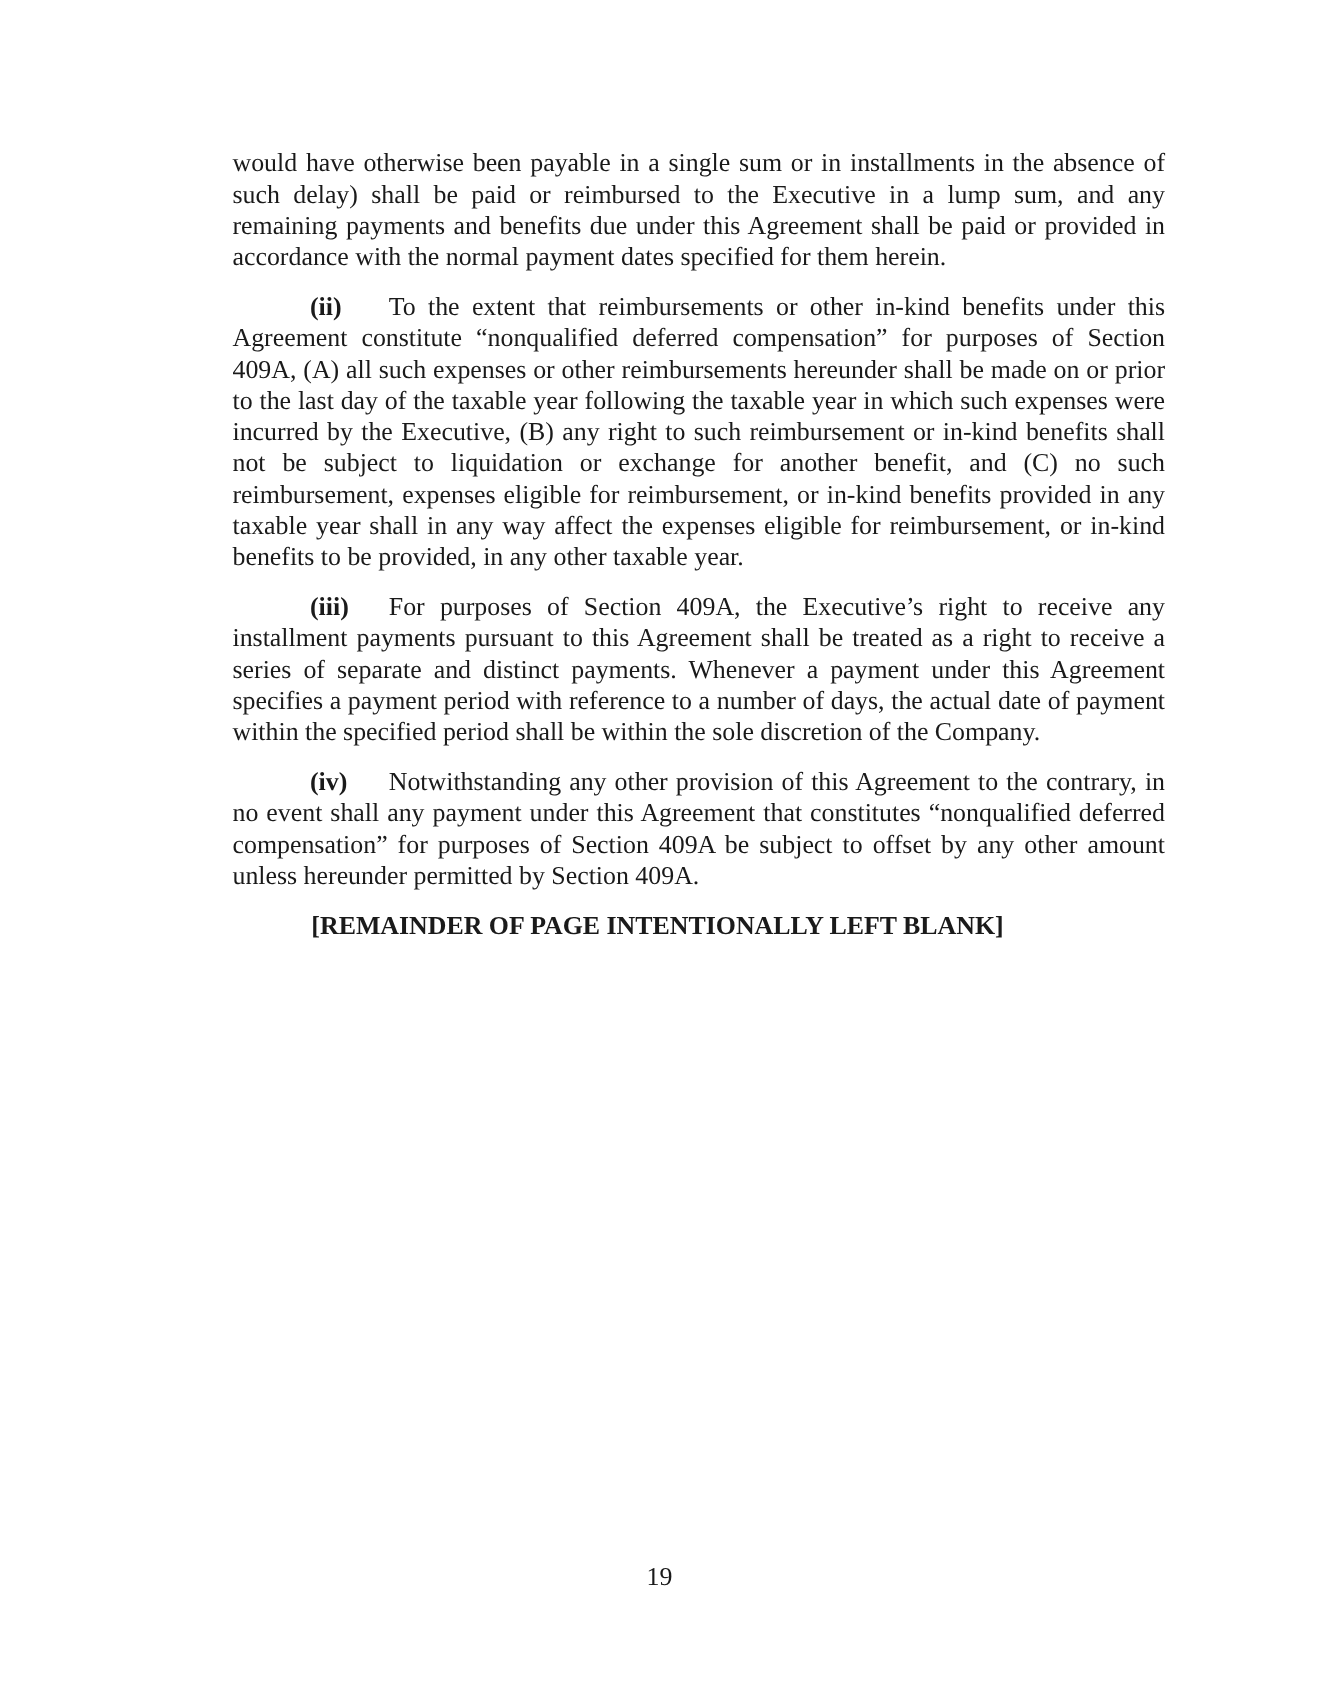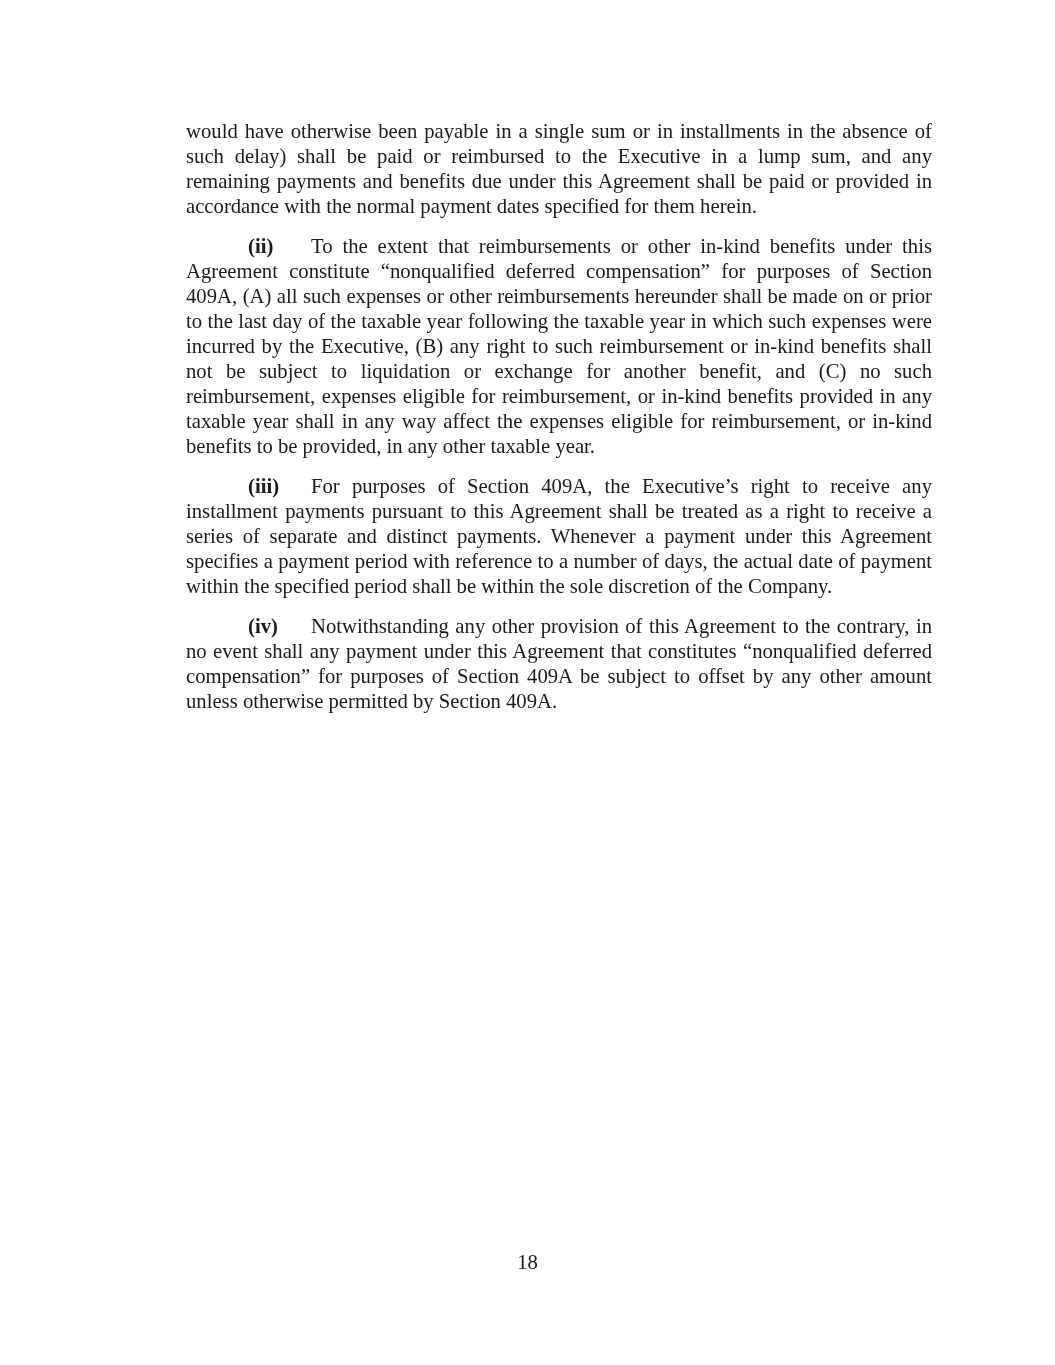--- a/index.html
+++ b/index.html
@@ -61,19 +61,20 @@
 
 <div class="page">
   <div class="content">
 
     <p class="para"><span>would have otherwise been payable in a single sum or in installments in the absence of such delay) shall be paid or reimbursed to the Executive in a lump sum, and any remaining payments and benefits due under this Agreement shall be paid or provided in accordance with the normal payment dates specified for them herein.</span></p>
 
     <p class="para"><span class="marker">(ii)</span><span>To the extent that reimbursements or other in-kind benefits under this Agreement constitute “nonqualified deferred compensation” for purposes of Section 409A, (A) all such expenses or other reimbursements hereunder shall be made on or prior to the last day of the taxable year following the taxable year in which such expenses were incurred by the Executive, (B) any right to such reimbursement or in-kind benefits shall not be subject to liquidation or exchange for another benefit, and (C) no such reimbursement, expenses eligible for reimbursement, or in-kind benefits provided in any taxable year shall in any way affect the expenses eligible for reimbursement, or in-kind benefits to be provided, in any other taxable year.</span></p>
 
     <p class="para"><span class="marker">(iii)</span><span>For purposes of Section 409A, the Executive’s right to receive any installment payments pursuant to this Agreement shall be treated as a right to receive a series of separate and distinct payments. Whenever a payment under this Agreement specifies a payment period with reference to a number of days, the actual date of payment within the specified period shall be within the sole discretion of the Company.</span></p>
 
-    <p class="para"><span class="marker">(iv)</span><span>Notwithstanding any other provision of this Agreement to the contrary, in no event shall any payment under this Agreement that constitutes “nonqualified deferred compensation” for purposes of Section 409A be subject to offset by any other amount unless otherwise permitted by Section 409A.</span></p>
+    <p class="para"><span class="marker">(iv)</span><span>Notwithstanding any other provision of this Agreement to the contrary, in no event shall any payment under this Agreement that constitutes “nonqualified deferred compensation” for purposes of Section 409A be subject to offset by any other amount unless hereunder permitted by Section 409A.</span></p>
 
+    <p class="remainder">[REMAINDER OF PAGE INTENTIONALLY LEFT BLANK]</p>
 
   </div>
 
-  <div class="page-number">18</div>
+  <div class="page-number">19</div>
 </div>
 
 </body></html>

